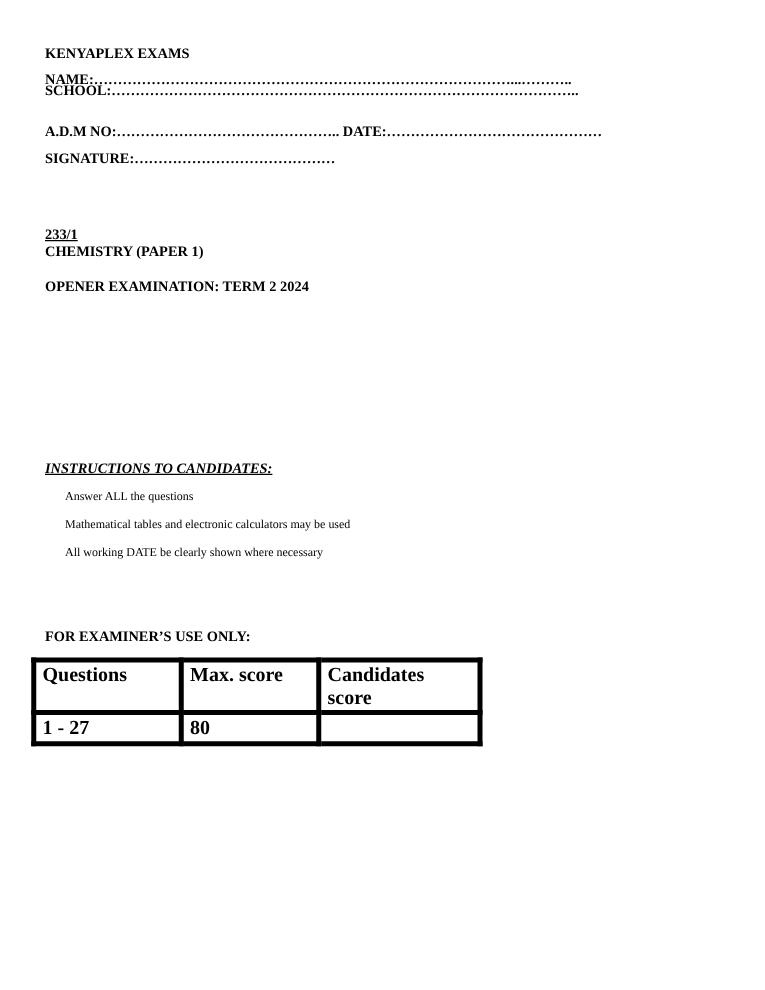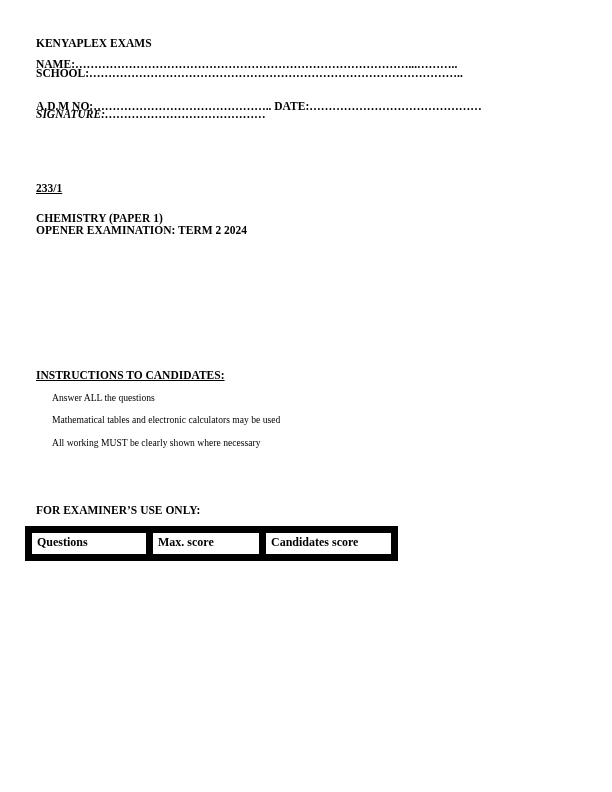--- a/index.html
+++ b/index.html
@@ -1,51 +1,56 @@
 <!DOCTYPE html>
 <html><head>
   <meta charset="utf-8">
   <style>
     html, body { margin: 0; padding: 0; background: #ffffff; }
     body { width: 612px; height: 792px; position: relative; overflow: hidden;
            font-family: "Liberation Serif", serif; color: #000; }
     .b { font-weight: bold; font-size: 11.5px; position: absolute; left: 36px; white-space: nowrap; }
     .s { font-size: 9.6px; position: absolute; left: 52px; white-space: nowrap; }
-    .u { text-decoration: underline; }
+    .u { text-decoration: underline; font-style: italic; }
     table { position: absolute; left: 25px; top: 526px; border-collapse: collapse; }
-    td { border: 7px solid #000000; font-weight: bold; font-size: 12px; vertical-align: top;
+    td { border: 4px solid #000000; font-weight: bold; font-size: 16px; vertical-align: top;
          padding: 2px 5px 0 5px; height: 19px; }
     td.c1 { width: 104px; }
     td.c2 { width: 96px; margin-top: 14px; }
     td.c3 { width: 115px; }
   </style>
 </head>
 <body>
 
 <div class="b" style="top:37px;">KENYAPLEX EXAMS</div>
 <div class="b" style="top:58px;text-align:right;">NAME:……………………………………………………………………………...………..</div>
 <div class="b" style="top:67px;">SCHOOL:……………………………………………………………………………………..</div>
 <div class="b" style="top:100px;">
   <span>A.D.M NO:……………………………………….. </span>
   <span style="margin-left:0;">DATE:………………………………………</span>
 </div>
-<div class="b" style="top:108px;font-style:italic;">SIGNATURE:……………………………………</div>
+<div class="b" style="top:121px;">SIGNATURE:……………………………………</div>
 
 <div class="b" style="top:182px;text-decoration:underline;">233/1</div>
-<div class="b" style="top:212px;">CHEMISTRY (PAPER 1)</div>
+<div class="b" style="top:196px;">CHEMISTRY (PAPER 1)</div>
 <div class="b" style="top:224px;">OPENER EXAMINATION: TERM 2 2024</div>
 
 <div class="b u" style="top:369px;">INSTRUCTIONS TO CANDIDATES:</div>
 <div class="s" style="top:392px;">Answer ALL the questions</div>
 <div class="s" style="top:414px;">Mathematical tables and electronic calculators may be used</div>
-<div class="s" style="top:437px;">All working MUST be clearly shown where necessary</div>
+<div class="s" style="top:437px;">All working DATE be clearly shown where necessary</div>
 
 <div class="b" style="top:504px;">FOR EXAMINER’S USE ONLY:</div>
 
 <table>
   <tbody>
       <tr>
     <td class="c1">Questions</td>
     <td class="c2">Max. score</td>
     <td class="c3">Candidates score</td>
   </tr>
+  <tr>
+    <td class="c1">1 - 27</td>
+    <td class="c2">80</td>
+    <td class="c3"></td>
+  </tr>
 </tbody>
   </table>
 
 </body></html>

